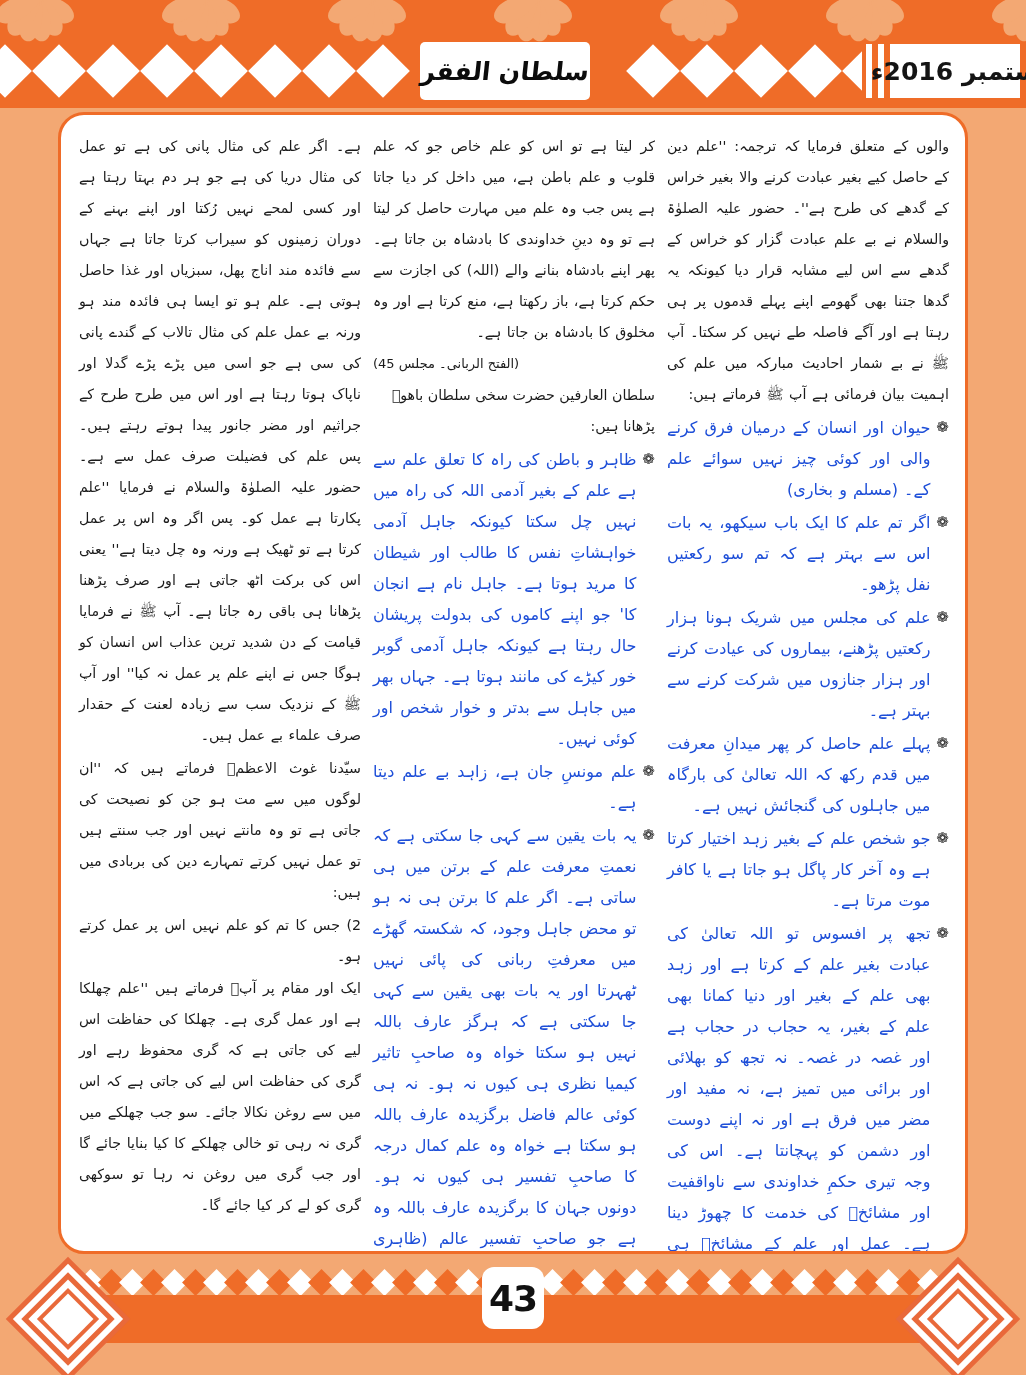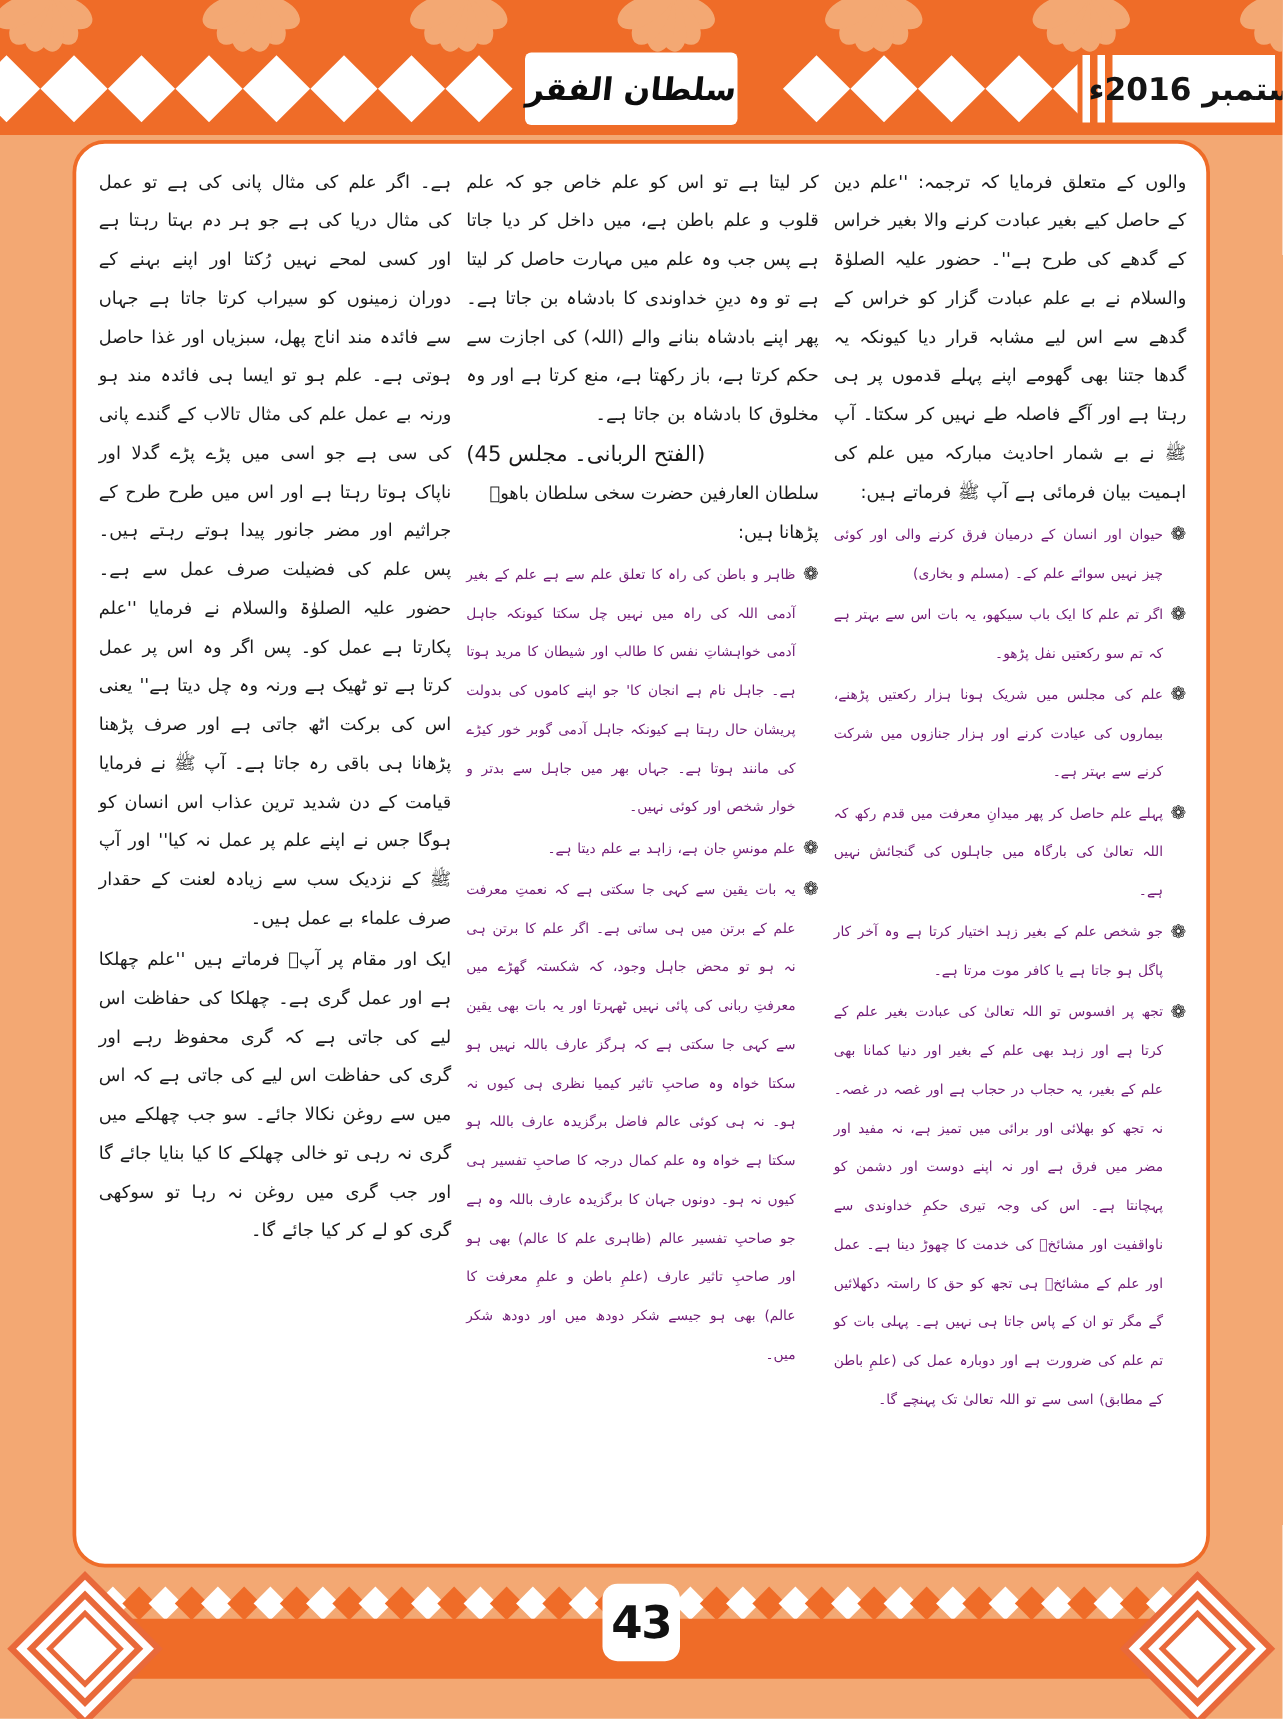--- a/index.html
+++ b/index.html
@@ -174,21 +174,21 @@
     font-size: 14.2px;
     line-height: 31px;
     color: #1a1a1a;
     margin: 0 0 2px 0;
     direction: rtl;
     text-align: justify;
     text-justify: inter-word;
     word-spacing: 1px;
   }
   .cite {
-    font-size: 17px;
+    font-size: 13px;
     text-align: left;
     direction: rtl;
     line-height: 28px;
     margin: 0 0 2px 0;
     font-family: "DejaVu Sans", sans-serif;
     color: #1a1a1a;
   }
   .intro {
     font-size: 14.2px;
     line-height: 31px;
@@ -209,23 +209,23 @@
   .bullet-glyph {
     flex: 0 0 auto;
     font-size: 15px;
     line-height: 31px;
     color: #1a1a1a;
     padding: 0 0 0 6px;
   }
   .bullet-body {
     flex: 1 1 auto;
     font-family: "DejaVu Sans", sans-serif;
-    font-size: 11px;
+    font-size: 16px;
     line-height: 31px;
-    color: #701a75;
+    color: #1d4ed8;
     text-align: justify;
     direction: rtl;
     word-spacing: 1px;
   }
   
   .num-item {
     font-family: "DejaVu Sans", sans-serif;
     font-size: 14.2px;
     line-height: 31px;
     color: #1a1a1a;
@@ -454,21 +454,23 @@
       </div>
       <div class="bullet-row">
         <span class="bullet-glyph">❁</span>
         <span class="bullet-body">یہ بات یقین سے کہی جا سکتی ہے کہ نعمتِ معرفت علم کے برتن میں ہی ساتی ہے۔ اگر علم کا برتن ہی نہ ہو تو محض جاہل وجود، کہ شکستہ گھڑے میں معرفتِ ربانی کی پائی نہیں ٹھہرتا اور یہ بات بھی یقین سے کہی جا سکتی ہے کہ ہرگز عارف باللہ نہیں ہو سکتا خواہ وہ صاحبِ تاثیر کیمیا نظری ہی کیوں نہ ہو۔ نہ ہی کوئی عالم فاضل برگزیدہ عارف باللہ ہو سکتا ہے خواہ وہ علم کمال درجہ کا صاحبِ تفسیر ہی کیوں نہ ہو۔ دونوں جہان کا برگزیدہ عارف باللہ وہ ہے جو صاحبِ تفسیر عالم (ظاہری علم کا عالم) بھی ہو اور صاحبِ تاثیر عارف (علمِ باطن و علمِ معرفت کا عالم) بھی ہو جیسے شکر دودھ میں اور دودھ شکر میں۔</span>
       </div>
 
     </div>
 
     <div class="col">
       <p class="utext">ہے۔ اگر علم کی مثال پانی کی ہے تو عمل کی مثال دریا کی ہے جو ہر دم بہتا رہتا ہے اور کسی لمحے نہیں رُکتا اور اپنے بہنے کے دوران زمینوں کو سیراب کرتا جاتا ہے جہاں سے فائدہ مند اناج پھل، سبزیاں اور غذا حاصل ہوتی ہے۔ علم ہو تو ایسا ہی فائدہ مند ہو ورنہ بے عمل علم کی مثال تالاب کے گندے پانی کی سی ہے جو اسی میں پڑے پڑے گدلا اور ناپاک ہوتا رہتا ہے اور اس میں طرح طرح کے جراثیم اور مضر جانور پیدا ہوتے رہتے ہیں۔ پس علم کی فضیلت صرف عمل سے ہے۔ حضور علیہ الصلوٰۃ والسلام نے فرمایا ''علم پکارتا ہے عمل کو۔ پس اگر وہ اس پر عمل کرتا ہے تو ٹھیک ہے ورنہ وہ چل دیتا ہے'' یعنی اس کی برکت اٹھ جاتی ہے اور صرف پڑھنا پڑھانا ہی باقی رہ جاتا ہے۔ آپ ﷺ نے فرمایا قیامت کے دن شدید ترین عذاب اس انسان کو ہوگا جس نے اپنے علم پر عمل نہ کیا'' اور آپ ﷺ کے نزدیک سب سے زیادہ لعنت کے حقدار صرف علماء بے عمل ہیں۔</p>
-
+      <p class="utext">سیّدنا غوث الاعظمؓ فرماتے ہیں کہ ''ان لوگوں میں سے مت ہو جن کو نصیحت کی جاتی ہے تو وہ مانتے نہیں اور جب سنتے ہیں تو عمل نہیں کرتے تمہارے دین کی بربادی میں ہیں:</p>
+
+      <p class="num-item">2) جس کا تم کو علم نہیں اس پر عمل کرتے ہو۔</p>
 
       <p class="utext">ایک اور مقام پر آپؒ فرماتے ہیں ''علم چھلکا ہے اور عمل گری ہے۔ چھلکا کی حفاظت اس لیے کی جاتی ہے کہ گری محفوظ رہے اور گری کی حفاظت اس لیے کی جاتی ہے کہ اس میں سے روغن نکالا جائے۔ سو جب چھلکے میں گری نہ رہی تو خالی چھلکے کا کیا بنایا جائے گا اور جب گری میں روغن نہ رہا تو سوکھی گری کو لے کر کیا جائے گا۔</p>
     </div>
 
   </div>
 </div>
 
 <div class="footer">
   <div class="footer-diamond-band" id="ftr-diamonds">
       <span class="fdia o" style="left: -8px;"></span>

